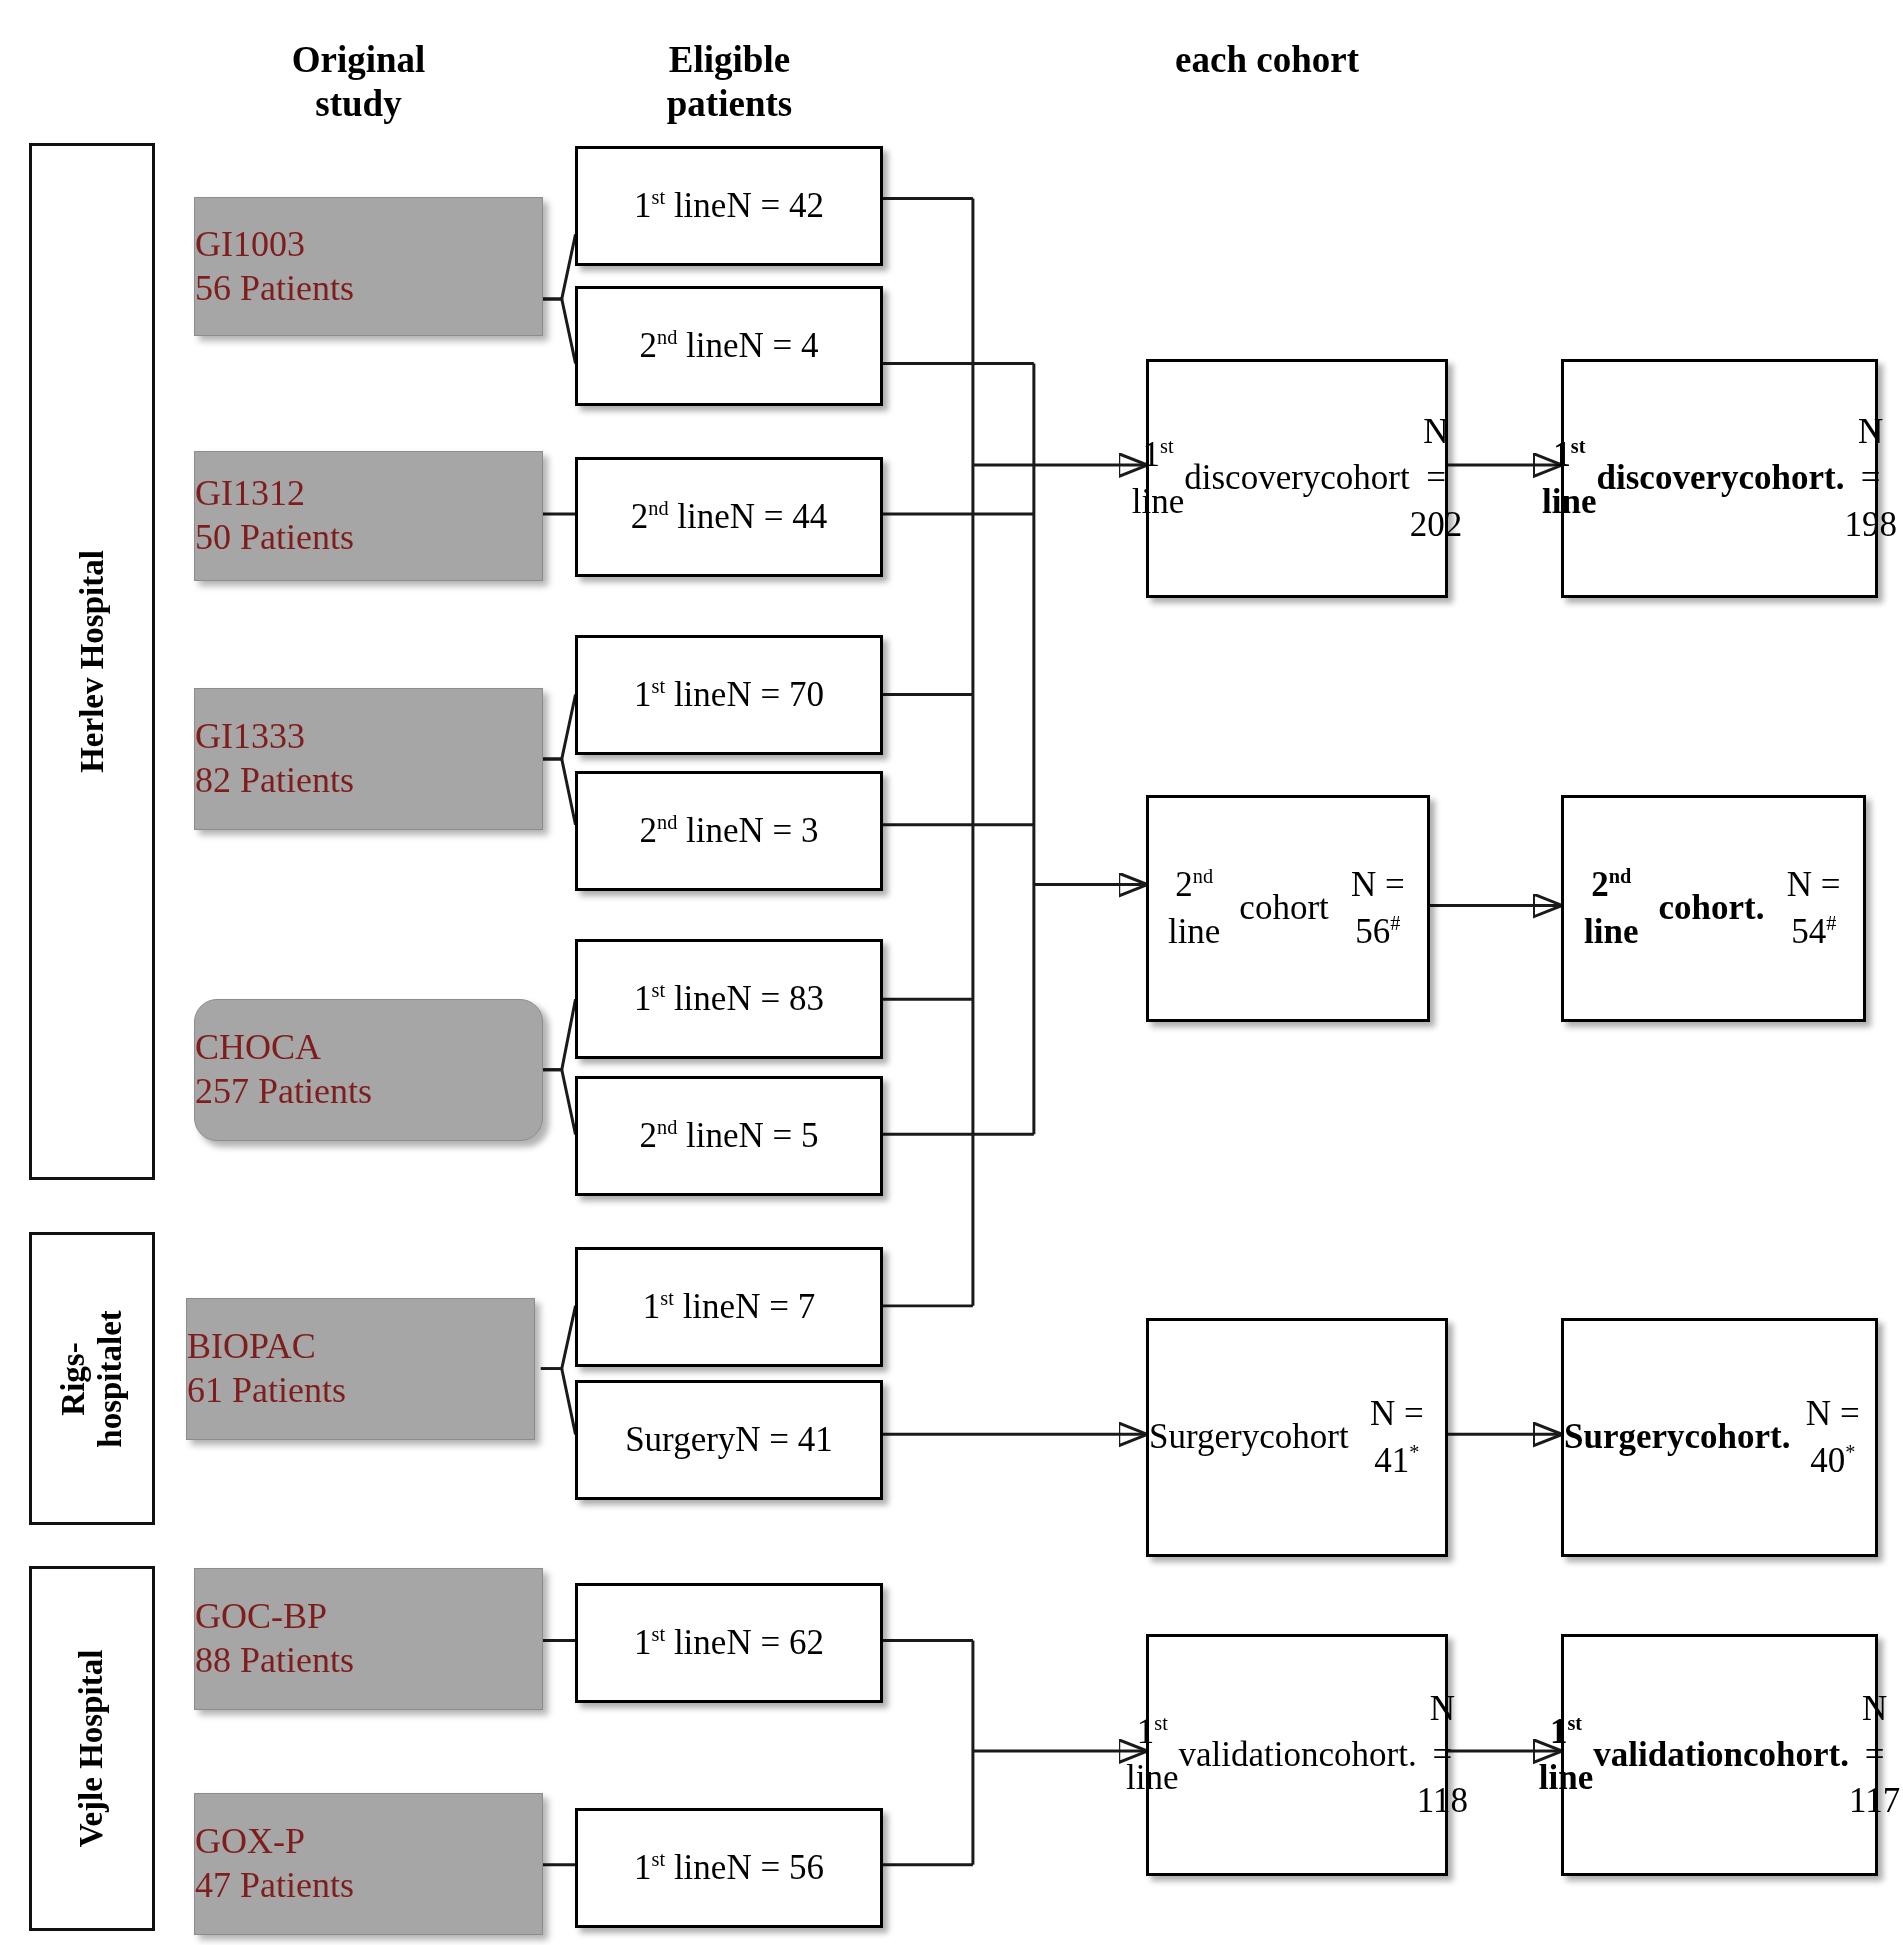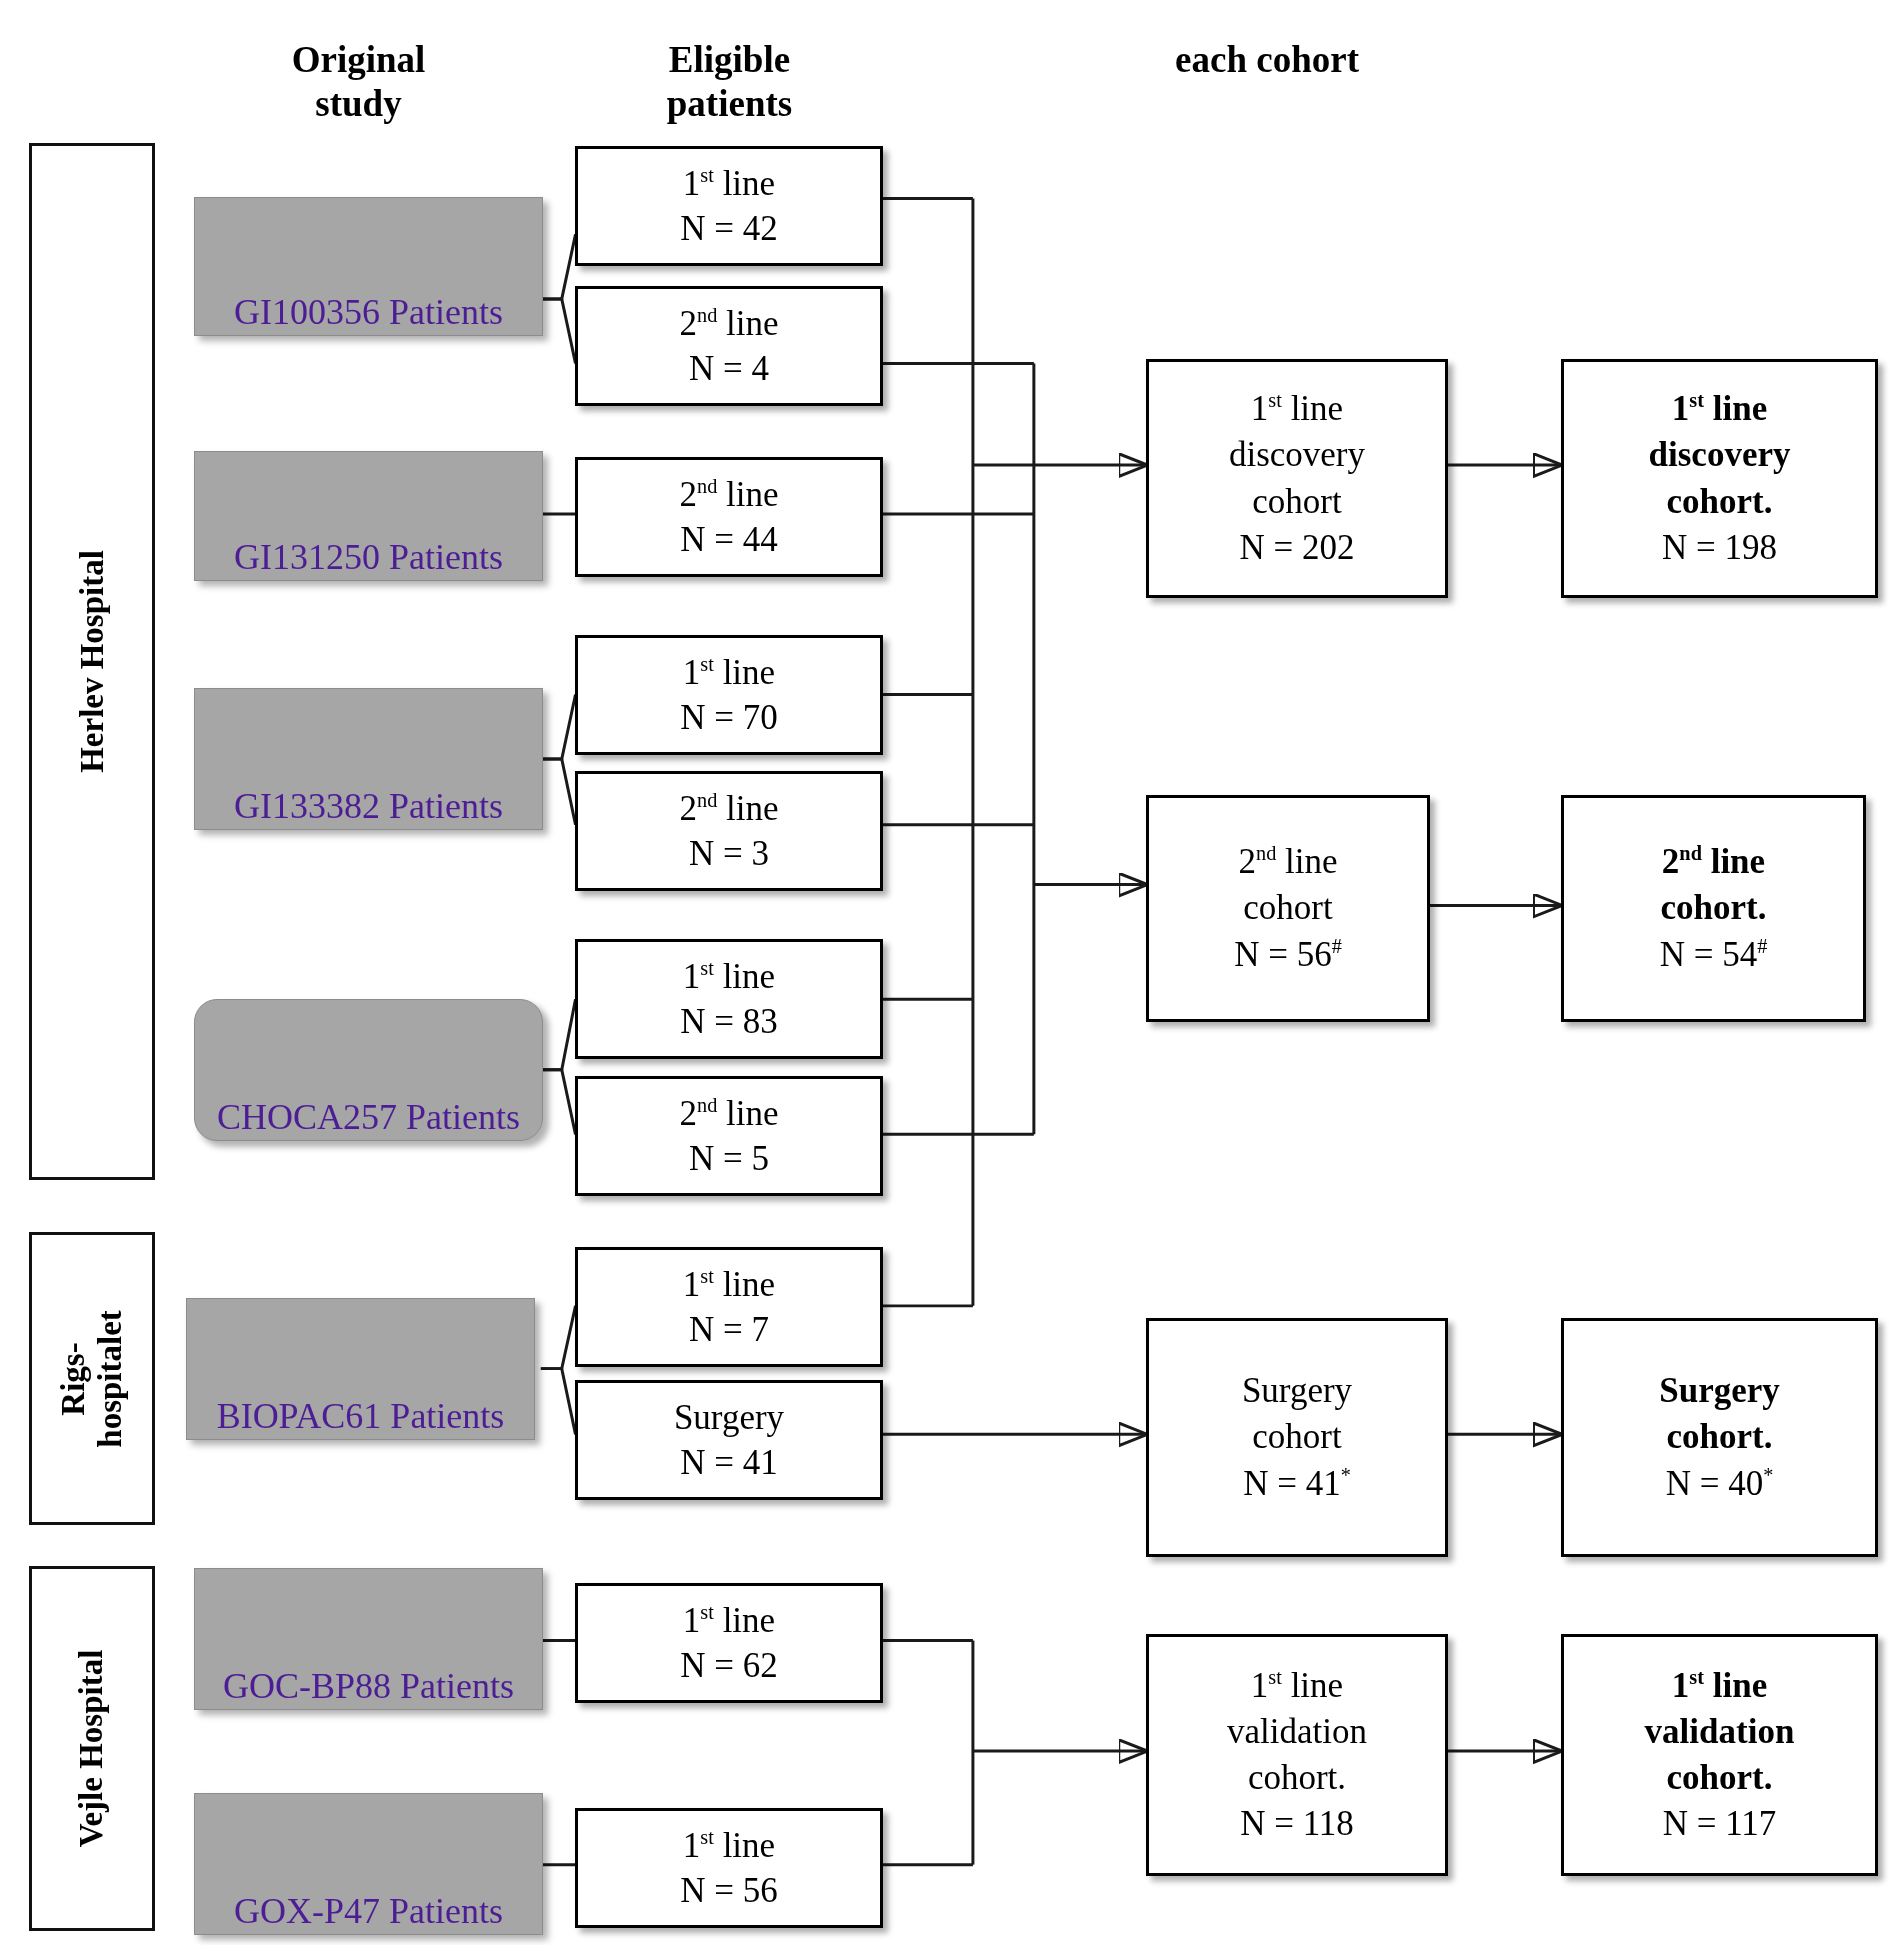--- a/index.html
+++ b/index.html
@@ -22,30 +22,30 @@
   .hosp .vtext{
     transform:rotate(-90deg);white-space:nowrap;
     font-weight:bold;font-size:33px;line-height:1.12;color:#000;
     text-align:center;font-family:"Liberation Serif", serif;
   }
 
   
   .study{
     position:absolute;background:#a6a6a6;border:1.8px solid #8c8c8c;
     box-shadow:5.4px 5.4px 6.6px rgba(0,0,0,0.30);
-    display:flex;flex-direction:row;align-items:flex-end;justify-content:center;
-    color:#4c1d95;font-size:36px;line-height:1.22;text-align:center;
+    display:flex;flex-direction:column;align-items:flex-start;justify-content:center;
+    color:#7f1d1d;font-size:36px;line-height:1.22;text-align:center;
     font-family:"Liberation Serif", serif;
   }
 
   
   .wbox{
     position:absolute;background:#fff;border:3px solid #000;
     box-shadow:5.4px 5.4px 6px rgba(0,0,0,0.32);
-    display:flex;flex-direction:column;align-items:center;justify-content:center;
+    display:flex;flex-direction:row;align-items:center;justify-content:center;
     color:#000;font-size:35px;line-height:1.30;text-align:center;
     font-family:"Liberation Serif", serif;
   }
   .wbox.cohort{font-size:35px;line-height:1.32;}
   .wbox.qc{font-weight:bold;}
   .wbox.qc .plain{font-weight:normal;}
   .wbox sup{font-size:0.58em;vertical-align:super;line-height:0;}
 
   
   #wires{position:absolute;left:0;top:0;width:1904px;height:1946px;pointer-events:none;}

